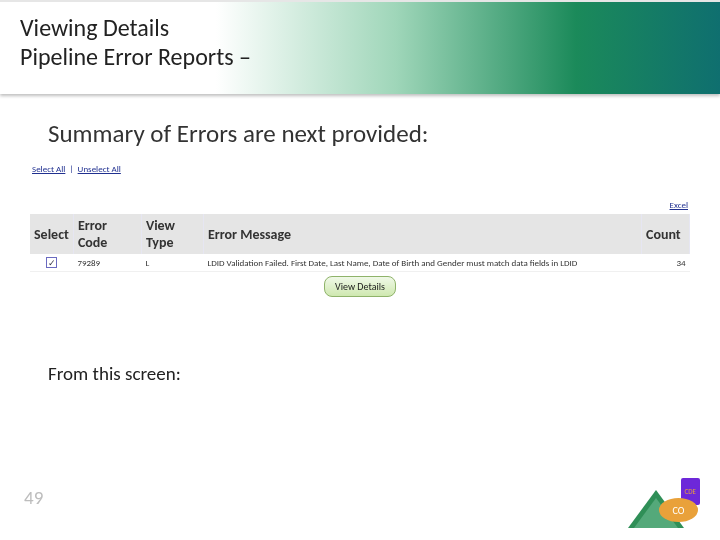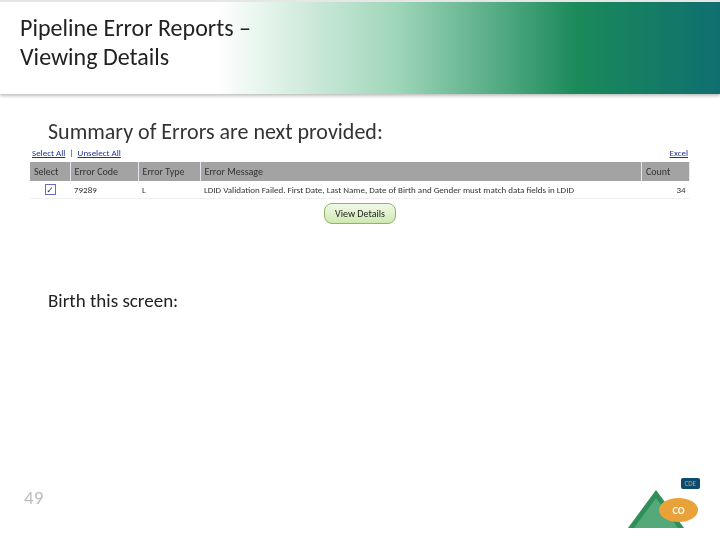--- a/index.html
+++ b/index.html
@@ -12,34 +12,34 @@
     background: linear-gradient(90deg, #ffffff 0%, #ffffff 30%, #9fd6b9 55%, #1b8a5a 80%, #0f6f6f 100%);
     box-shadow: 0 2px 3px rgba(0,0,0,0.25);
     border-top: 2px solid #e6e6e6;
   }
   .title {
     position: absolute; left: 20px; top: 14px; font-size: 24px; color: #222;
     line-height: 1.2;
   }
 
   .content { position: absolute; left: 48px; top: 118px; right: 20px; }
-  .subheading { font-size: 22px; color: #333; }
+  .subheading { font-size: 25px; color: #333; margin-bottom: 12px; }
 
   .screenshot {
     position: relative; width: 660px; margin-left: -18px; border: 0;
     font-size: 9px; color: #333;
   }
   .link-row { display: flex; justify-content: space-between; padding: 2px 2px 4px 2px; }
-  .link { color: #203090; text-decoration: underline; cursor: pointer; }
+  .link { color: #203090; text-decoration: underline; cursor: pointer; margin-top: 36px; }
   .pipe { color: #203090; padding: 0 2px; }
 
   table.errs { width: 100%; border-collapse: collapse; }
   table.errs th {
-    background: #a3a3a3; color: #333; font-weight: 400; text-align: left;
-    padding: 3px 4px; font-size: 10px; border-right: 1px solid #e6e6f2;
+    background: #e5e5e5; color: #333; font-weight: 700; text-align: left;
+    padding: 3px 4px; font-size: 14px; border-right: 1px solid #e6e6f2;
   }
   table.errs td {
     padding: 3px 4px; font-size: 9px; background: #fff; border-bottom: 1px solid #f0f0f0;
   }
   .col-select{width:40px;text-align:center;}
   .col-code{width:68px;}
   .col-type{width:62px;}
   .col-count{width:48px;text-align:right;}
 
   .cb { display:inline-block; width:11px; height:11px; border:1px solid #6a6ac0; background:#fff; text-align:center; font-size:9px; line-height:9px; color:#334; }
@@ -54,54 +54,54 @@
   .bodytext ol { margin-left: 34px; padding-left: 10px; }
 
   .page-num { position:absolute; left:24px; bottom:31px; color:#bdbdbd; font-size:19px; }
 
   .logo-wrap { position:absolute; right:22px; bottom:12px; width:70px; height:48px; }
   .logo-triangle { position:absolute; left:0; bottom:0; width:0; height:0;
     border-left:28px solid transparent; border-right:28px solid transparent; border-bottom:38px solid #2f8f57; }
   .logo-triangle2 { position:absolute; left:6px; bottom:0; width:0; height:0;
     border-left:22px solid transparent; border-right:22px solid transparent; border-bottom:30px solid #54a97a; }
   .co-badge { position:absolute; right:0; bottom:6px; width:39px; height:24px; border-radius:50%;
-    background:#e9a13a; color:#fff; font-size:10px; font-weight:bold; display:flex; align-items:center; justify-content:center; }
-  .cde-badge { position:absolute; right:-2px; top:-2px; background:#0c4a6e; color:#e9a13a; font-size:7px;
-    padding:1px 4px; border-radius:2px; }
+    background:#e9a13a; color:#fff; font-size:10px; font-weight:normal; display:flex; align-items:center; justify-content:center; }
+  .cde-badge { position:absolute; right:-2px; top:-2px; background:#6d28d9; color:#e9a13a; font-size:7px;
+    padding:9px 4px; border-radius:2px; }
 </style>
 </head>
 <body>
 
 <div class="slide">
 
   <div class="header-band"></div>
   <div class="title">
+    <div>Viewing Details</div>
     <div>Pipeline Error Reports –</div>
-    <div>Viewing Details</div>
   </div>
 
   <div class="content">
     <div class="subheading">Summary of Errors are next provided:</div>
 
     <div class="screenshot">
       <div class="link-row">
         <span>
           <span class="link">Select All</span>
           <span class="pipe">|</span>
           <span class="link">Unselect All</span>
         </span>
         <span class="link">Excel</span>
       </div>
 
       <table class="errs">
         <thead>
           <tr>
             <th class="col-select">Select</th>
             <th class="col-code">Error Code</th>
-            <th class="col-type">Error Type</th>
+            <th class="col-type">View Type</th>
             <th>Error Message</th>
             <th class="col-count">Count</th>
           </tr>
         </thead>
         <tbody>
           <tr>
             <td class="col-select">
               <span class="cb">✓</span>
             </td>
             <td class="col-code">79289</td>
@@ -111,21 +111,21 @@
           </tr>
         </tbody>
       </table>
 
       <div class="btn-row">
         <span class="view-btn">View Details</span>
       </div>
     </div>
 
     <div class="bodytext">
-      <div>Birth this screen:</div>
+      <div>From this screen:</div>
     </div>
   </div>
 
   <div class="page-num">49</div>
 
   <div class="logo-wrap">
     <span class="cde-badge">CDE</span>
     <div class="logo-triangle"></div>
     <div class="logo-triangle2"></div>
     <div class="co-badge">CO</div>

